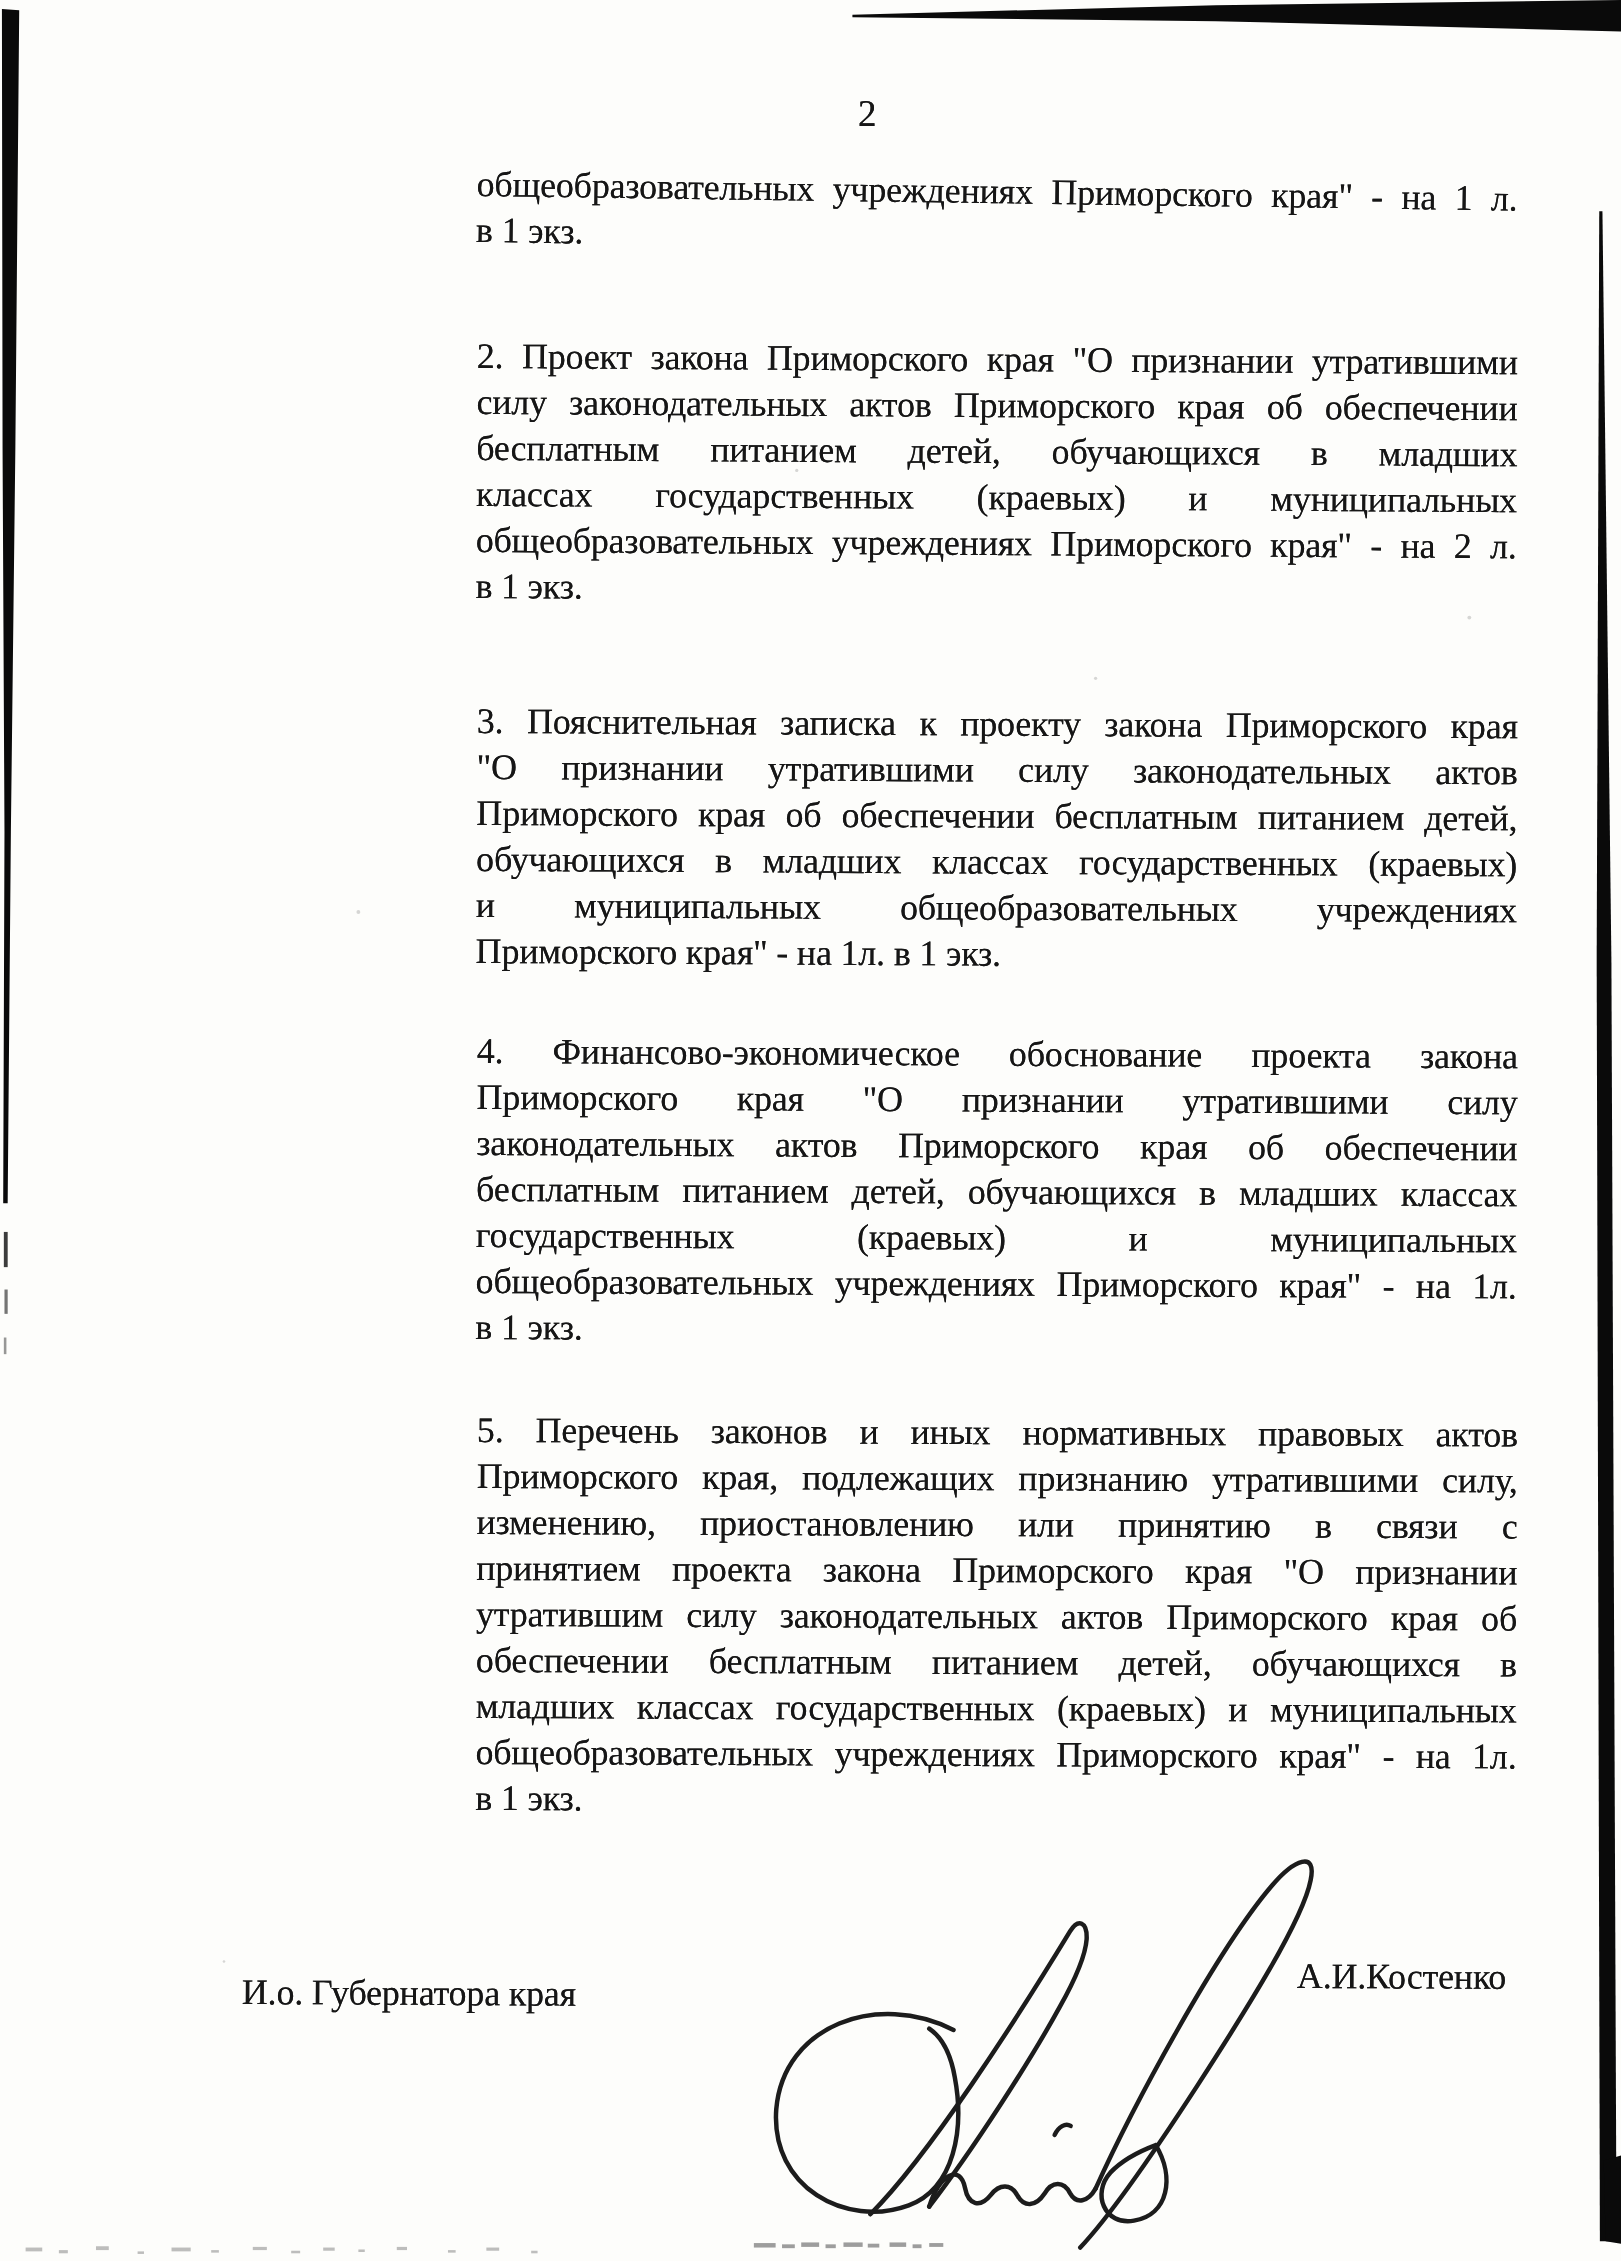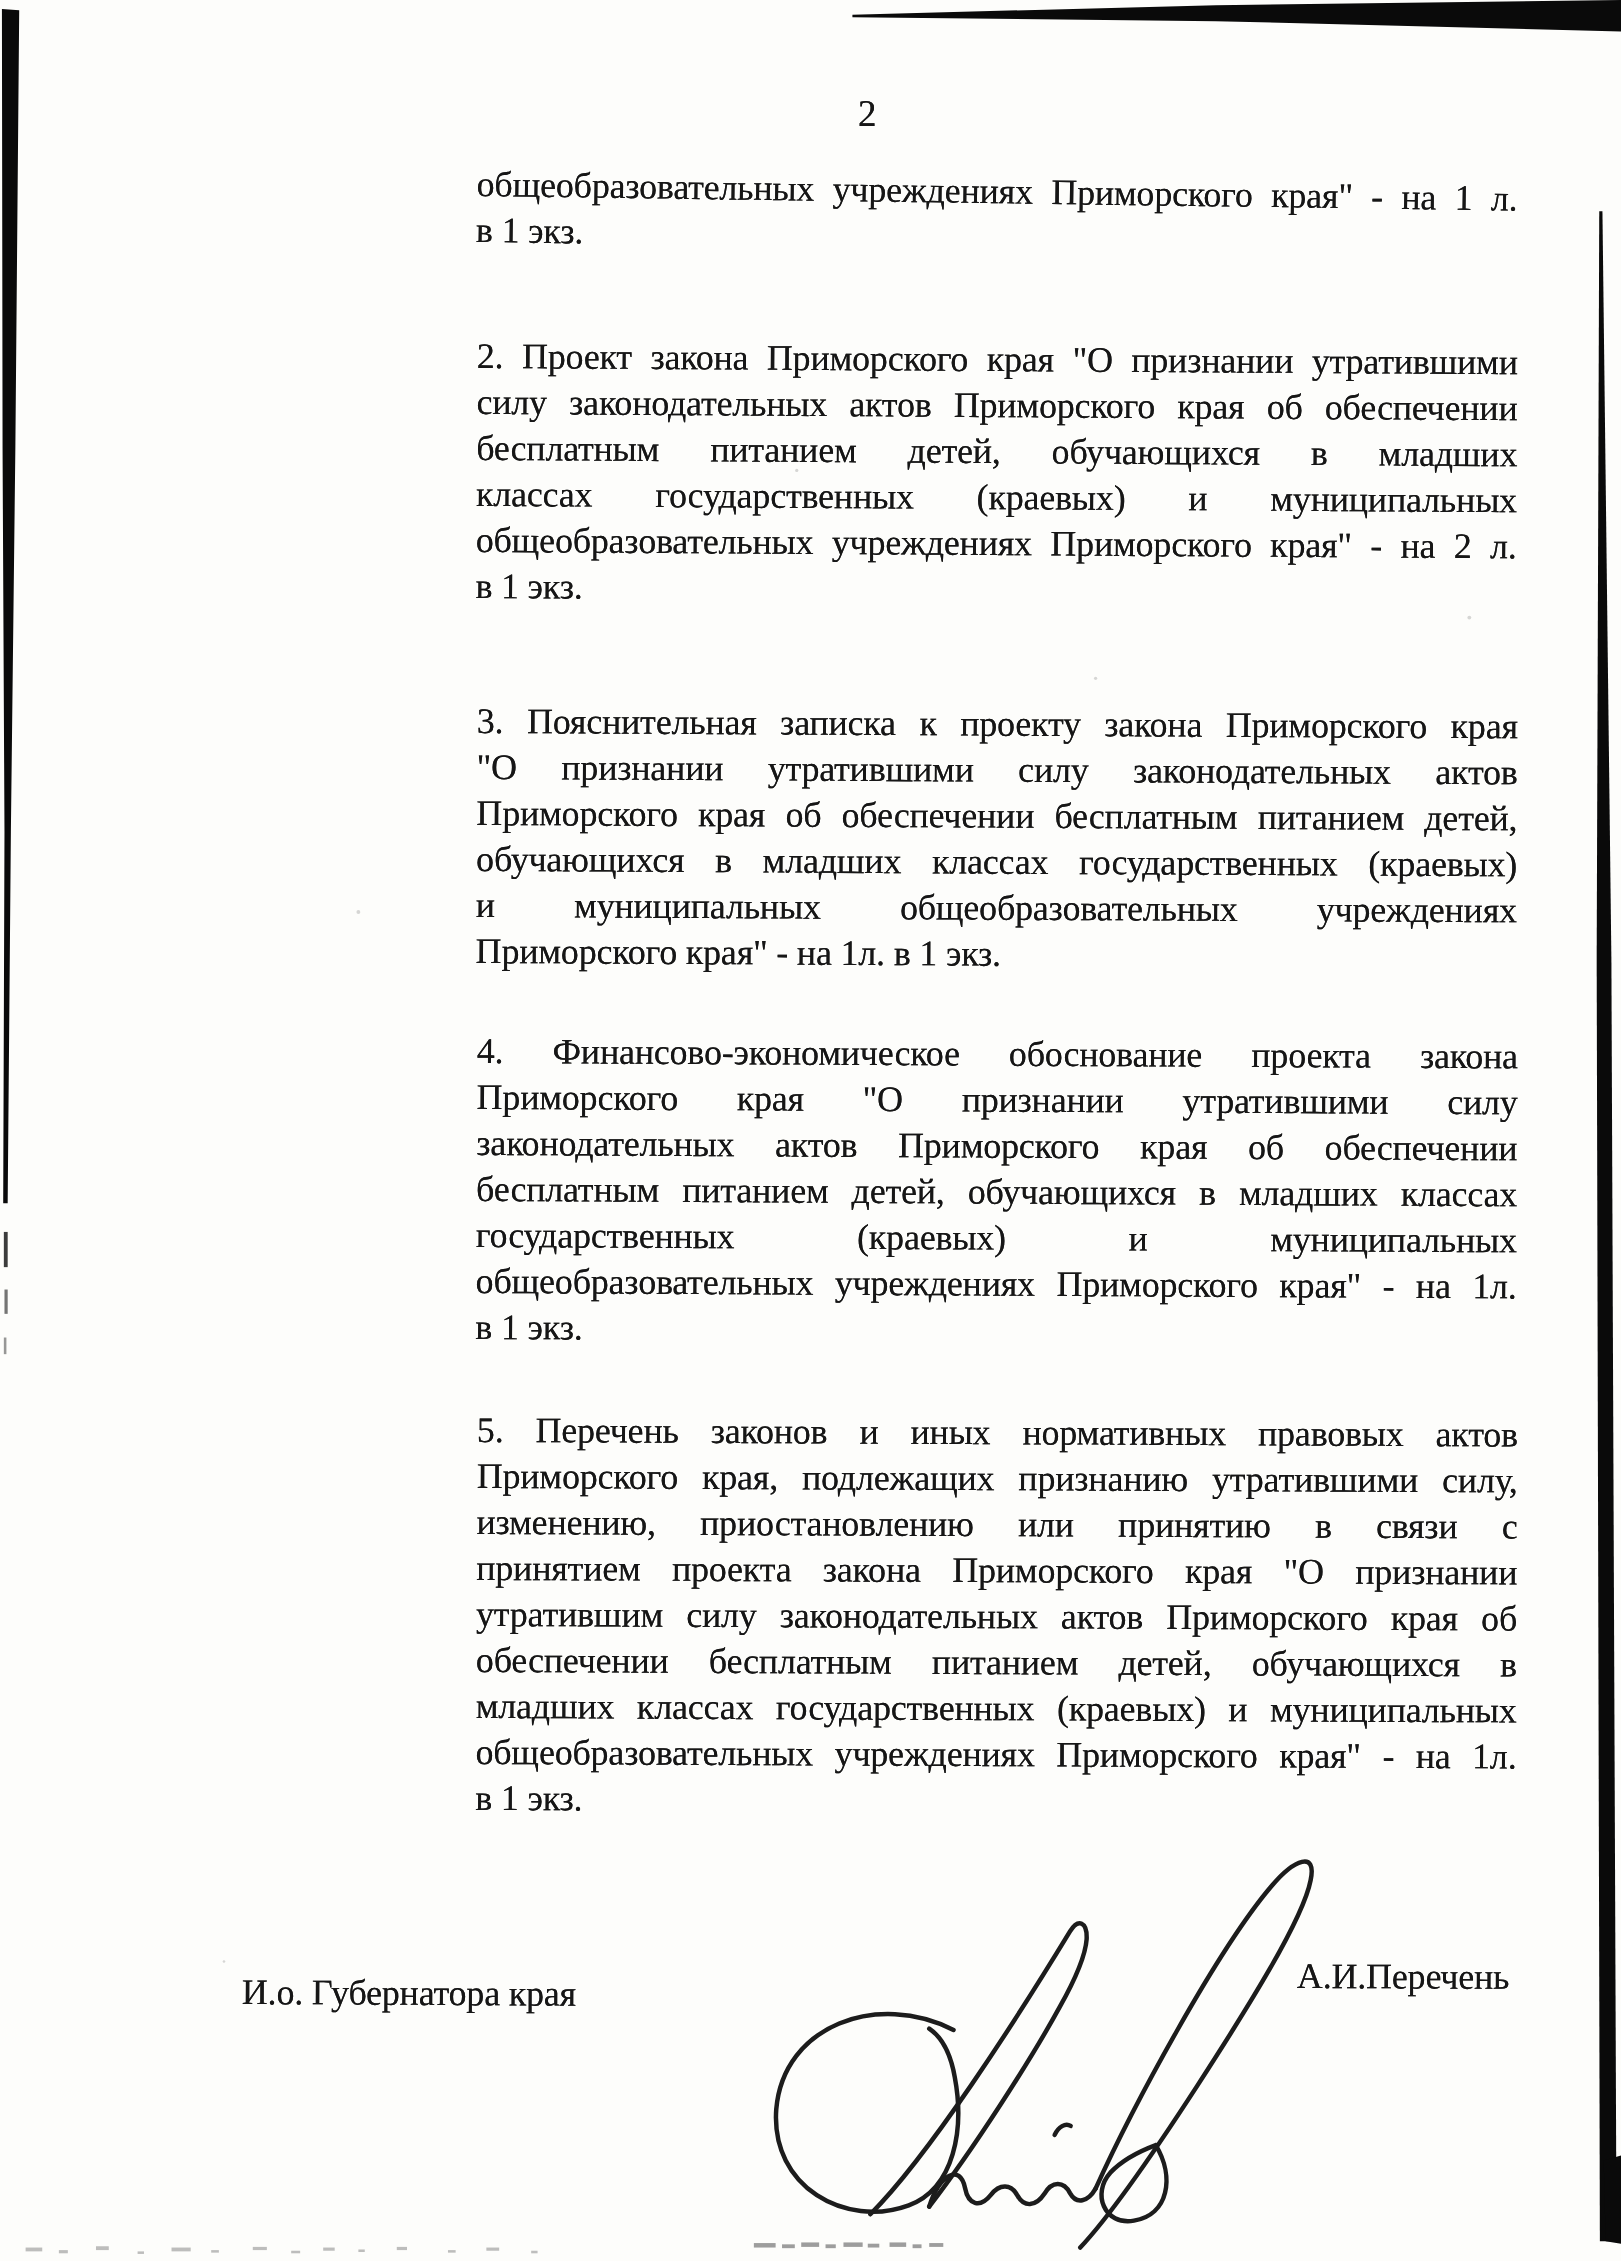--- a/index.html
+++ b/index.html
@@ -110,21 +110,21 @@
       <div class="line">изменению, приостановлению или принятию в связи с</div>
       <div class="line">принятием проекта закона Приморского края "О признании</div>
       <div class="line">утратившим силу законодательных актов Приморского края об</div>
       <div class="line">обеспечении бесплатным питанием детей, обучающихся в</div>
       <div class="line">младших классах государственных (краевых) и муниципальных</div>
       <div class="line">общеобразовательных учреждениях Приморского края" - на 1л.</div>
       <div class="line last">в 1 экз.</div>
     </section>
 
   <div class="sign-label sign-position">И.о. Губернатора края</div>
-  <div class="sign-label sign-name">А.И.Перечень</div>
+  <div class="sign-label sign-name">А.И.Костенко</div>
 
   <svg class="autograph-svg" viewBox="0 0 2533 3533">
     <g fill="none" stroke="#1c1c1c" stroke-width="7" stroke-linecap="round" stroke-linejoin="round">
 
       <path d="M1490 3172 C1372 3112 1224 3164 1213 3296 C1204 3418 1322 3482 1420 3446 C1492 3419 1507 3326 1492 3246 C1485 3206 1470 3182 1452 3170"></path>
 
       <path d="M1360 3460 C1452 3368 1588 3156 1672 3018 C1685 2997 1699 3003 1698 3030 C1696 3058 1679 3095 1656 3136 C1610 3220 1520 3360 1452 3448"></path>
 
       <path d="M1452 3448 C1468 3398 1500 3380 1508 3419 C1513 3445 1531 3451 1548 3430 C1562 3412 1580 3412 1590 3431 C1600 3449 1618 3449 1632 3428 C1644 3408 1662 3408 1672 3427 C1682 3445 1700 3441 1712 3420"></path>
 

